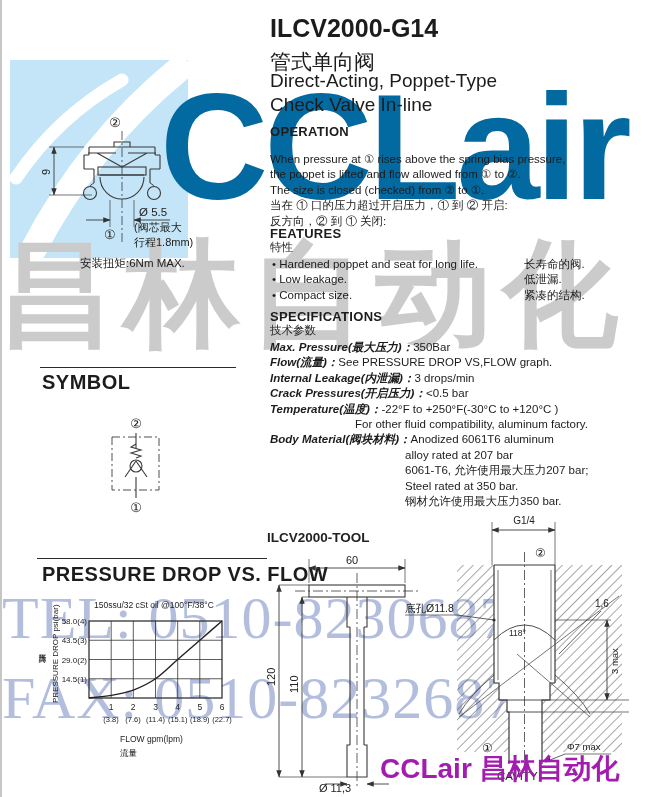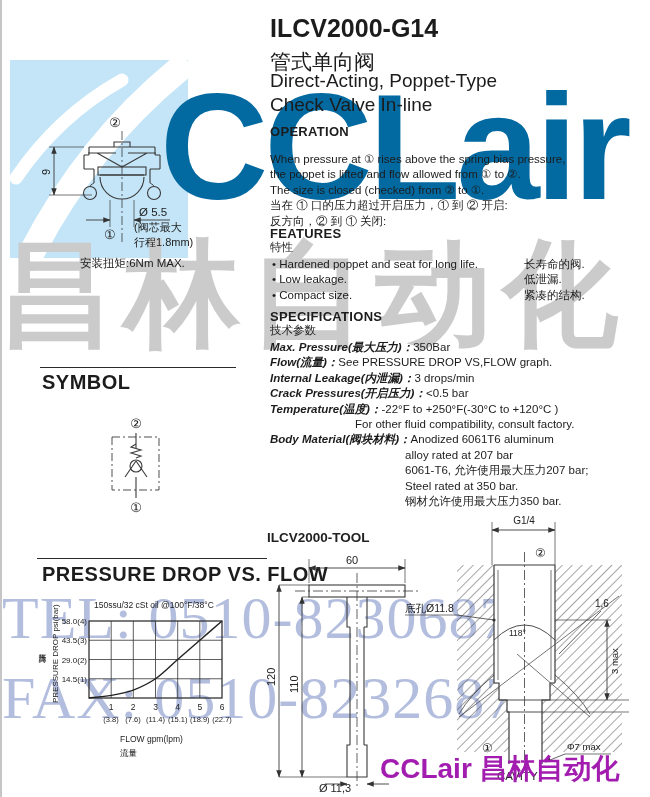--- a/index.html
+++ b/index.html
@@ -85,21 +85,21 @@
   </div>
 
   <div class="abs h1 lay1" style="left:268px;top:309px">SPECIFICATIONS</div>
   <div class="abs body-txt lay1" style="left:268px;top:323px">技术参数</div>
   <div class="abs spec-col body-txt lay1">
     <div><span class="b">Max. Pressure(最大压力)：</span><span>350Bar</span></div>
     <div><span class="b">Flow(流量)：</span><span>See PRESSURE DROP VS,FLOW graph.</span></div>
     <div><span class="b">Internal Leakage(内泄漏)：</span><span>3 drops/min</span></div>
     <div><span class="b">Crack Pressures(开启压力)：</span><span>&lt;0.5 bar</span></div>
     <div><span class="b">Temperature(温度)：</span><span>-22°F to +250°F(-30°C to +120°C )</span></div>
-    <div class="indent1">For other fluid compatibility, consult factory.</div>
+    <div class="indent1">For other fluid compatibility, aluminum factory.</div>
     <div><span class="b">Body Material(阀块材料)：</span><span>Anodized 6061T6 aluminum</span></div>
     <div class="indent2">alloy rated at 207 bar</div>
     <div class="indent2">6061-T6, 允许使用最大压力207 bar;</div>
     <div class="indent2">Steel rated at 350 bar.</div>
     <div class="indent2">钢材允许使用最大压力350 bar.</div>
   </div>
 
   <svg class="abs lay1" style="left:40px;top:105px" width="220" height="170" viewBox="0 0 220 170">
     <defs>
       <marker id="arrV" markerWidth="8" markerHeight="6" refX="7.5" refY="3" orient="auto-start-reverse">

